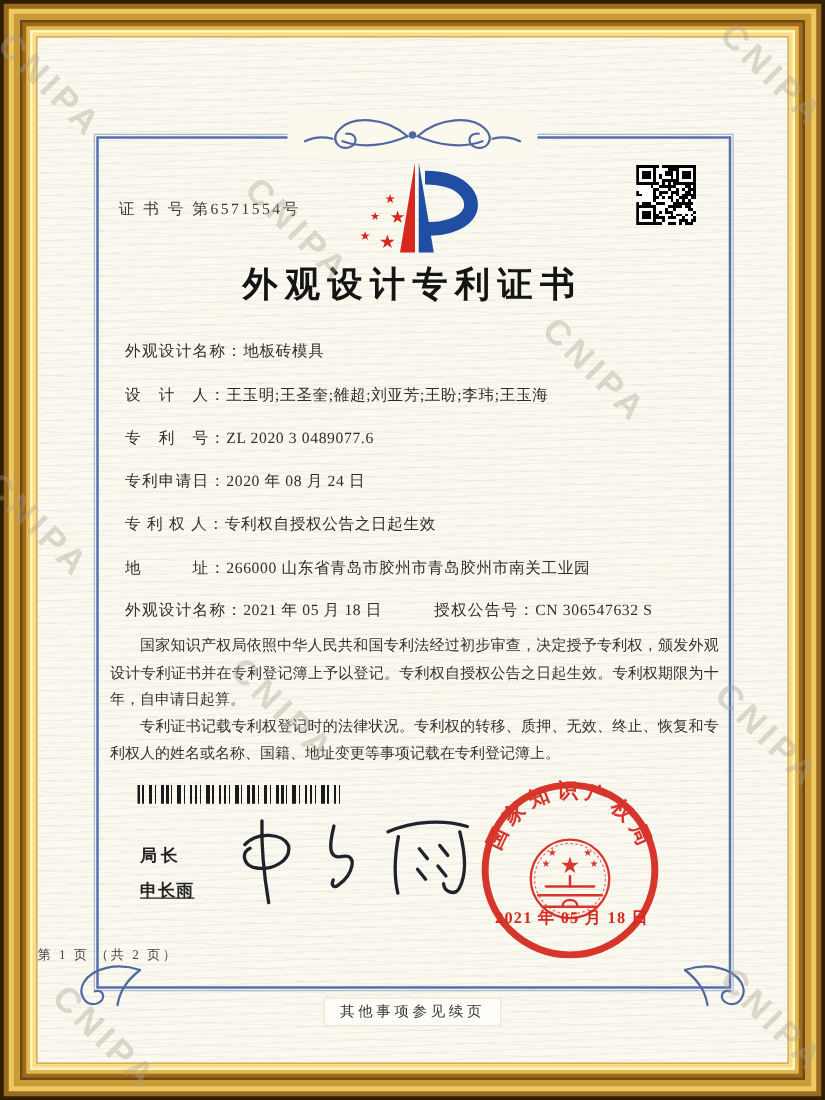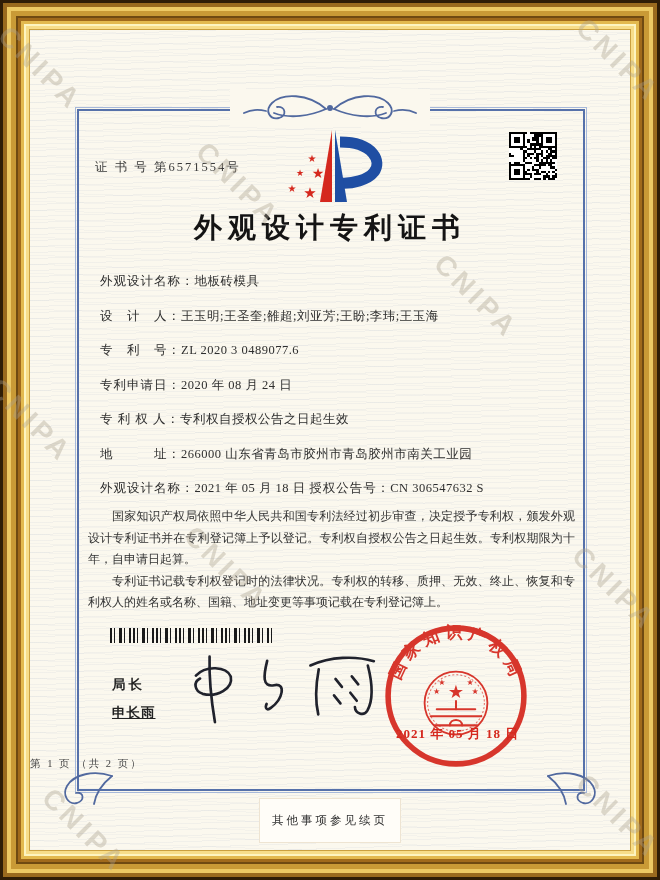--- a/index.html
+++ b/index.html
@@ -37,42 +37,42 @@
   .corner-flourish.right{left:516px; top:738px; transform:scaleX(-1);}
   .cert-no{position:absolute; left:65px; top:102px; font-size:12.5px; letter-spacing:2px; color:#3a3a3a;margin-top:27px;}
   .qr{position:absolute; left:479px; top:102px; width:48px; height:48px;}
   .logo{position:absolute; left:248px; top:96px; width:112px; height:82px;}
   .title{position:absolute; left:0; right:0; top:179px; text-align:center;
     font-size:28px; font-weight:bold; letter-spacing:6px; color:#141414;}
   .fields{position:absolute; left:70px; top:243px; width:470px; display:flex; flex-direction:column; gap:17.5px;
     font-size:12.5px; color:#2e2e2e; letter-spacing:.5px; line-height:17px;}
   .frow{white-space:nowrap;}
   .frow .lbl{letter-spacing:1px;}
-  .grant-no{}
+  .grant-no{margin-left:38px;}
   .paras{position:absolute; left:58px; top:476px; width:487px; font-size:12px; line-height:21.5px;
     color:#333; text-align:justify;}
   .paras p{margin:0; text-indent:2em;}
   .barcode{position:absolute; left:80px; top:598px; width:162px; height:15px;
     background:repeating-linear-gradient(90deg,
       #1a1a1a 0 2px, transparent 2px 4px,
       #1a1a1a 4px 5px, transparent 5px 9px,
       #1a1a1a 9px 12px, transparent 12px 14px,
       #1a1a1a 14px 15px, transparent 15px 19px,
       #1a1a1a 19px 21px, transparent 21px 23px);}
   .signer-role{position:absolute; left:82px; top:646px; font-size:13.5px; font-weight:700; color:#222; letter-spacing:3px;}
   .signer-name{position:absolute; left:82px; top:674px; font-size:13.5px; font-weight:600; color:#222; letter-spacing:1px;text-decoration:underline;}
   .signature{position:absolute; left:150px; top:618px; width:205px; height:82px; transform:rotate(-2deg);}
   .seal{position:absolute; left:350px; top:590px; width:152px; height:152px; opacity:.93; z-index:2;}
   .seal-date{position:absolute; left:366px; top:695px; z-index:3; color:#d5281e;
     font-size:13px; font-weight:bold; letter-spacing:1px;}
   .page-info{position:absolute; left:0; right:0; top:727px; 
     font-size:10.5px; letter-spacing:2px; color:#444;}
   .continuation{position:absolute; left:0; right:0; top:768px; text-align:center;}
   .continuation span{display:inline-block; background:#fffdf8; border:1px solid #eee4d2;
-    padding:14px 12px; font-size:11.5px; letter-spacing:3px; color:#333;}
+    padding:3px 12px; font-size:11.5px; letter-spacing:3px; color:#333;}
   .wm-layer{position:absolute; inset:0; pointer-events:none; z-index:40;}
   .wm{position:absolute; font-family:"Liberation Sans",sans-serif; font-weight:bold;
     font-size:28px; letter-spacing:4px; color:rgba(172,160,143,.38); transform:rotate(45deg); transform-origin:left top;}
 </style>
 </head>
 <body>
 
 <div class="page">
   <div class="paper">
 

